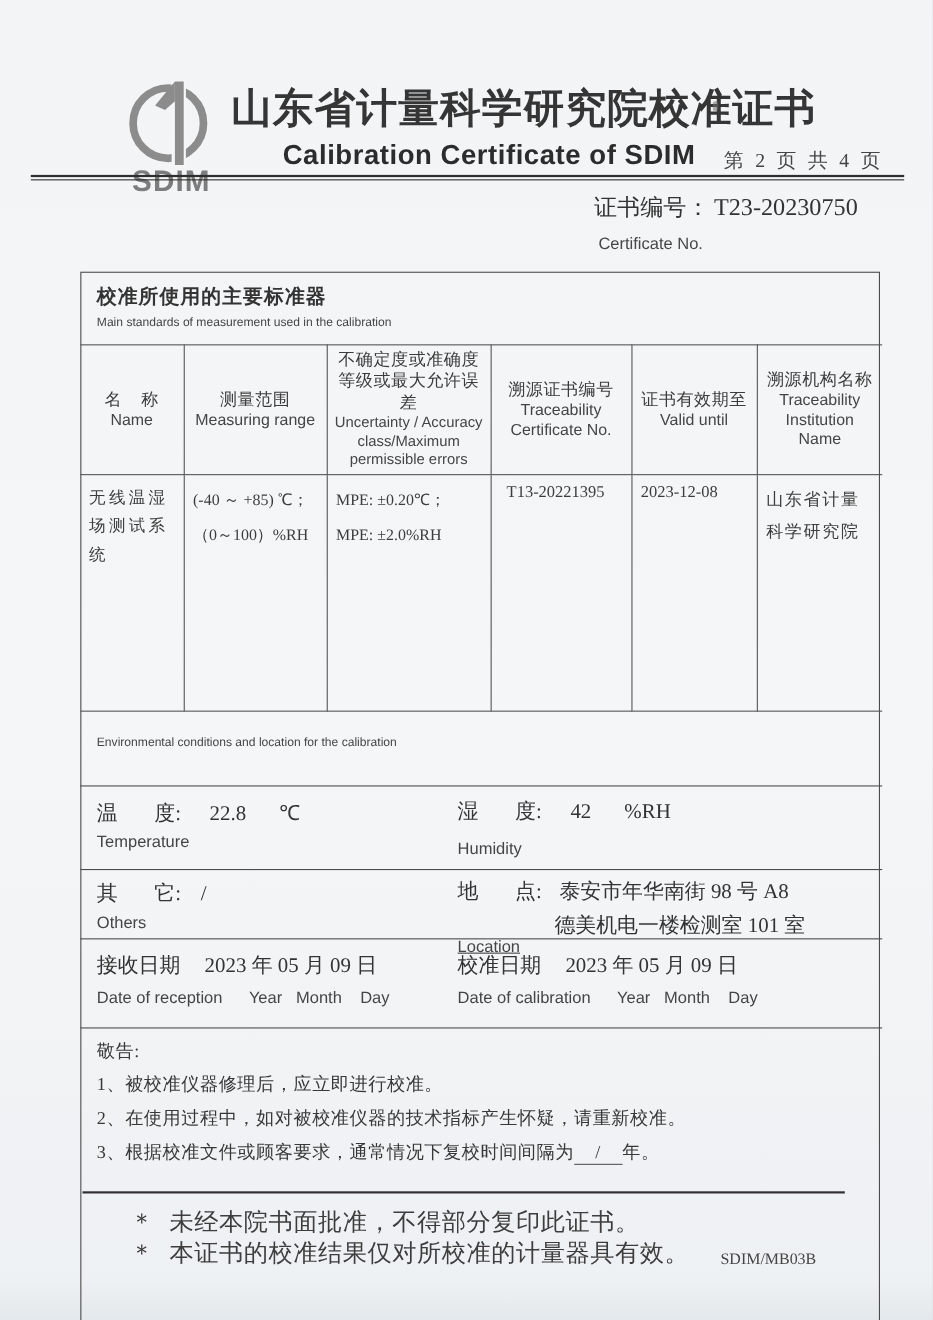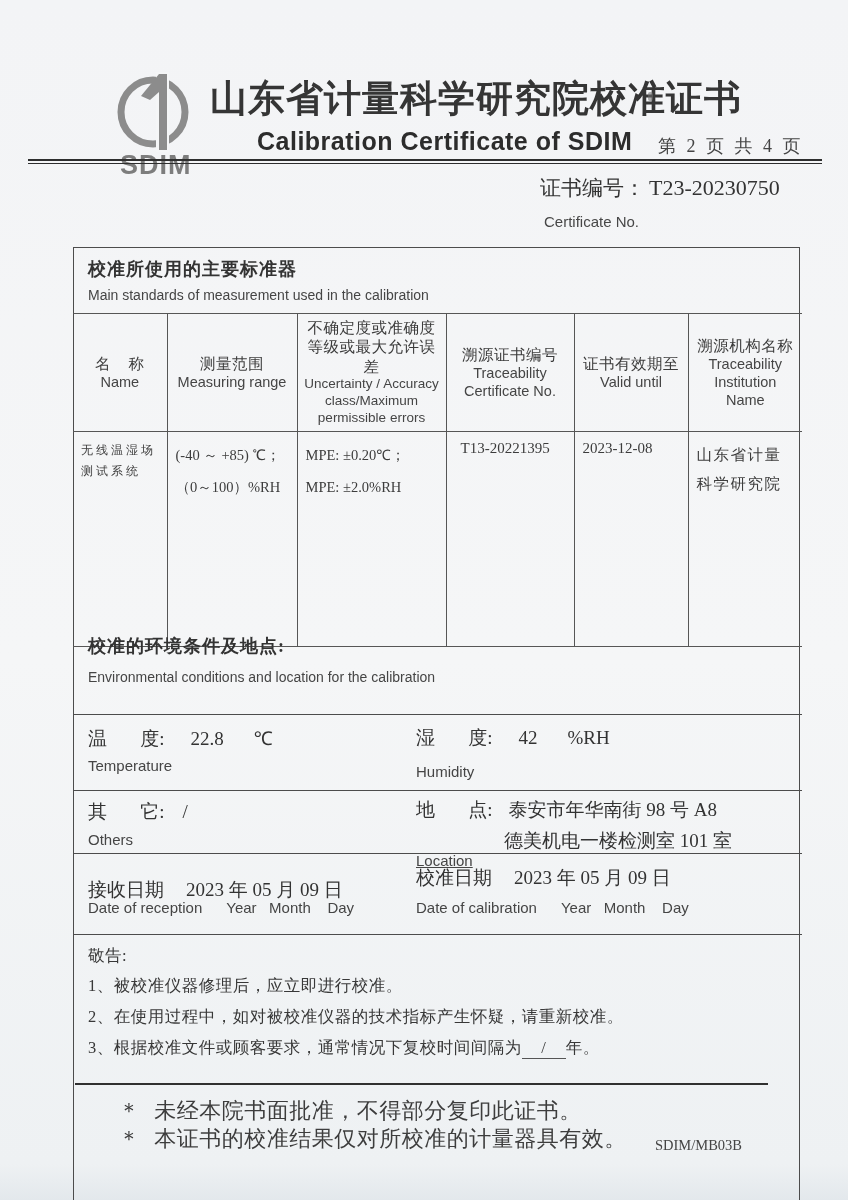--- a/index.html
+++ b/index.html
@@ -22,34 +22,34 @@
   .page-info { left: 658px; top: 134px; font-size: 18px; color: #444; letter-spacing: 3px; }
   .rule-double { left: 28px; top: 159px; width: 794px; height: 5px;
     border-top: 2.5px solid #2e2e2e; border-bottom: 1.8px solid #2e2e2e; }
   .certno-line { left: 540px; top: 174px; font-size: 21px; color: #333; }
   .certno-line .val { font-family: "Liberation Serif", serif; font-size: 22px; margin-left: 4px; }
   .certno-en { left: 544px; top: 213px; font-size: 15px; color: #474747; }
 
   
   .main-box { left: 73px; top: 247px; width: 727px; height: 1029px; border: 1.5px solid #4c4c4c; }
   .sec-zh { font-size: 18px; font-weight: 700; color: #333; letter-spacing: 1px; }
-  .sec-en { font-size: 14px; color: #454545; }
+  .sec-en { font-size: 11px; color: #454545; }
 
   
   .std-table { position: absolute; left: -1px; top: 65px; width: 729px;
     border-collapse: collapse; table-layout: fixed; }
   .std-table td { border: 1px solid #565656; vertical-align: middle; text-align: center;
     font-size: 15px; color: #3c3c3c; padding: 4px 6px; }
   .std-table td:first-child { border-left: none; }
   .std-table td:last-child { border-right: none; }
   .std-table .hdr td { height: 88px; line-height: 1.25; }
   .std-table .hdr .zh { font-size: 15.5px; letter-spacing: 0.5px; }
   .std-table .hdr .en { font-size: 14.5px; color: #454545; }
   .std-table .body td { height: 215px; vertical-align: top; text-align: left; padding: 8px 8px; }
-  .cell-name { font-size: 12px; letter-spacing: 3px; line-height: 1.75; }
+  .cell-name { font-size: 15px; letter-spacing: 3px; line-height: 1.75; }
   .cell-lines div { line-height: 2.2; font-size: 14.5px; font-family: "Liberation Serif", serif; }
   .cell-plain { font-family: "Liberation Serif", serif; font-size: 15px; }
   .cell-inst { font-size: 15.5px; letter-spacing: 1.5px; line-height: 1.9; }
 
   
   .hline { position: absolute; left: -1px; width: 729px; border-top: 1.5px solid #4c4c4c; }
   .env-zh { font-size: 19px; color: #333; }
   .env-zh .lab { white-space: pre-wrap; }
   .env-zh .val { margin-left: 26px; font-family: "Liberation Serif", serif; }
   .env-zh .unit { margin-left: 30px; font-family: "Liberation Serif", serif; }
@@ -155,21 +155,20 @@
         <td>
           <div class="cell-plain">2023-12-08</div>
         </td>
         <td>
           <div class="zh cell-inst">山东省计量科学研究院</div>
         </td>
       </tr>
     </tbody>
       </table>
 
-    <div class="abs sec-zh zh" style="left:14px; top:386px;">校准的环境条件及地点:</div>
     <div class="abs sec-en en" style="left:14px; top:421px;">Environmental conditions and location for the calibration</div>
 
     <div class="hline" style="top:466px"></div>
 
     <div class="abs env-zh zh" style="left:14px; top:477px;">
       <span class="lab">温       度:</span><span class="val">22.8</span><span class="unit">℃</span>
     </div>
     <div class="abs env-en" style="left:14px; top:509px;">Temperature</div>
     <div class="abs env-zh zh" style="left:342px; top:477px;">
       <span class="lab">湿       度:</span><span class="val">42</span><span class="unit">%RH</span>
@@ -183,21 +182,21 @@
     </div>
     <div class="abs env-en" style="left:14px; top:583px;">Others</div>
     <div class="abs env-zh zh" style="left:342px; top:549px;">
       <span class="lab">地       点:</span><span class="val" style="margin-left:16px">泰安市年华南街 98 号 A8</span>
     </div>
     <div class="abs env-en" style="left:342px; top:604px;text-decoration:underline;">Location</div>
     <div class="abs env-zh zh" style="left:430px; top:580px;">德美机电一楼检测室 101 室</div>
 
     <div class="hline" style="top:605px"></div>
 
-    <div class="abs env-zh zh" style="left:14px; top:617px;margin-top:12px;">
+    <div class="abs env-zh zh" style="left:14px; top:617px;">
       <span>接收日期</span><span class="val" style="margin-left:22px">2023 年 05 月 09 日</span>
     </div>
     <div class="abs env-en" style="left:14px; top:651px;">
       <span>Date of reception</span><span class="date-units">Year   Month    Day</span>
     </div>
     <div class="abs env-zh zh" style="left:342px; top:617px;">
       <span>校准日期</span><span class="val" style="margin-left:22px">2023 年 05 月 09 日</span>
     </div>
     <div class="abs env-en" style="left:342px; top:651px;">
       <span>Date of calibration</span><span class="date-units">Year   Month    Day</span>

